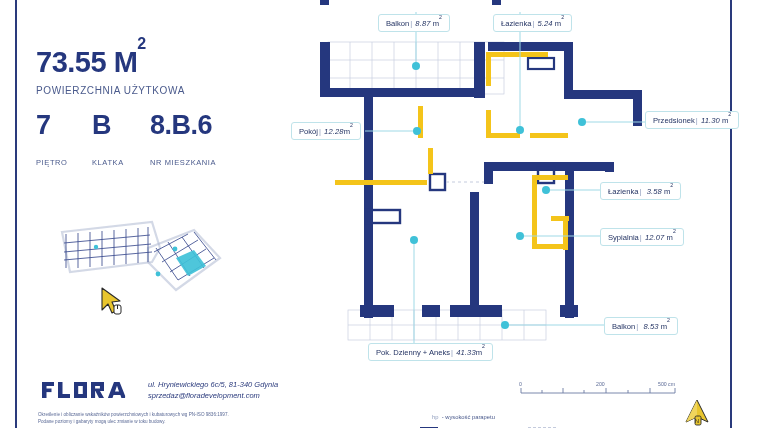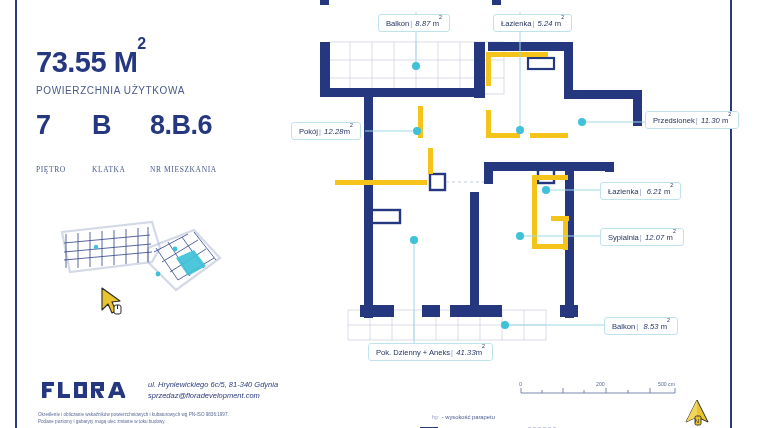--- a/index.html
+++ b/index.html
@@ -63,25 +63,24 @@
   .meta-cell.c2 { width: 58px; }
   .meta-cell.c3 { width: 110px; }
   .meta-big {
     font-size: 27px;
     font-weight: bold;
     color: #25377e;
     line-height: 1;
     letter-spacing: -0.5px;
   }
   .meta-small {
-    margin-top: 26px;
+    margin-top: 19px;
     font-size: 7.5px;
     letter-spacing: 0.6px;
     color: #4a5a8c;
-    font-family: Liberation Serif, serif;
   }
 
   
   .keyplan {
     position: absolute;
     left: 48px; top: 218px;
     width: 180px; height: 80px;
   }
   .cursor-icon {
     position: absolute;
@@ -368,21 +367,21 @@
 
   <div class="callout" style="left:645px; top:111px;">
     <span>Przedsionek</span><span class="sep">|</span>&nbsp;<span class="num">11.30</span>&nbsp;<span>m</span><sup>2</sup>
   </div>
 
   <div class="callout" style="left:291px; top:122px;">
     <span>Pokój</span><span class="sep">|</span>&nbsp;<span class="num">12.28</span><span>m</span><sup>2</sup>
   </div>
 
   <div class="callout" style="left:600px; top:182px;">
-    <span>Łazienka</span><span class="sep">|</span>&nbsp;&nbsp;<span class="num">6.21</span>&nbsp;<span>m</span><sup>2</sup>
+    <span>Łazienka</span><span class="sep">|</span>&nbsp;&nbsp;<span class="num">3.58</span>&nbsp;<span>m</span><sup>2</sup>
   </div>
 
   <div class="callout" style="left:600px; top:228px;">
     <span>Sypialnia</span><span class="sep">|</span>&nbsp;<span class="num">12.07</span>&nbsp;<span>m</span><sup>2</sup>
   </div>
 
   <div class="callout" style="left:604px; top:317px;">
     <span>Balkon</span><span class="sep">|</span>&nbsp;&nbsp;<span class="num">8.53</span>&nbsp;<span>m</span><sup>2</sup>
   </div>
 

